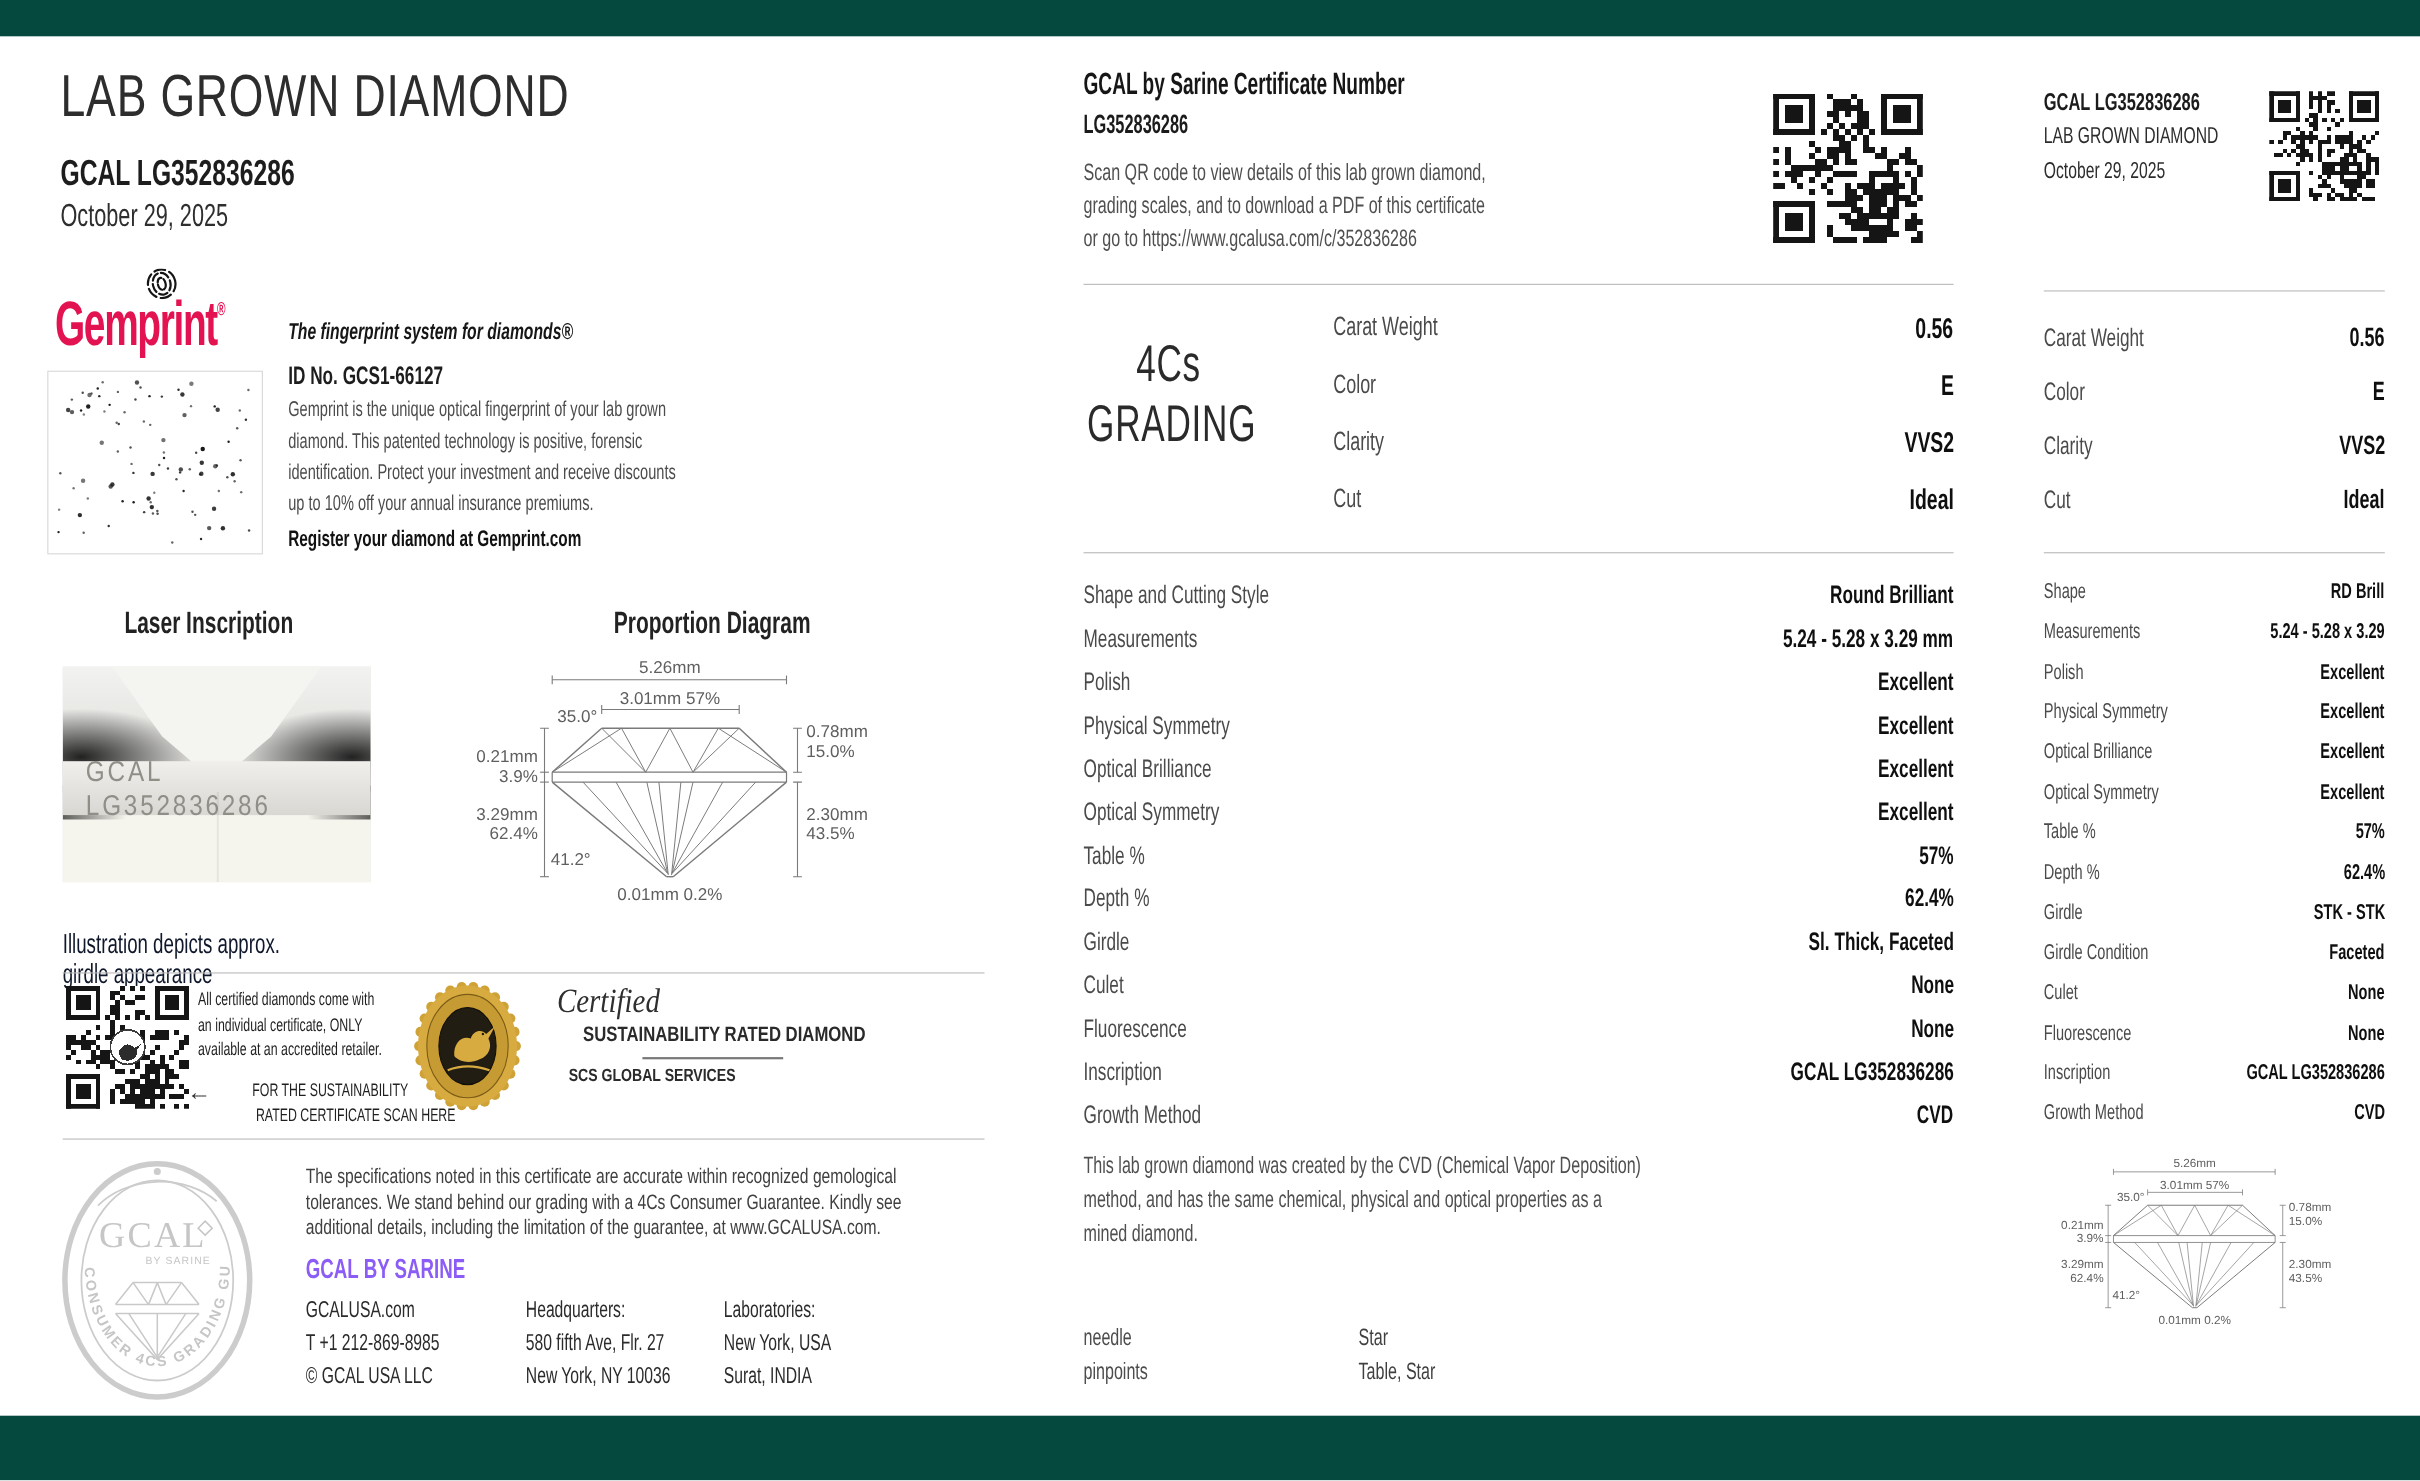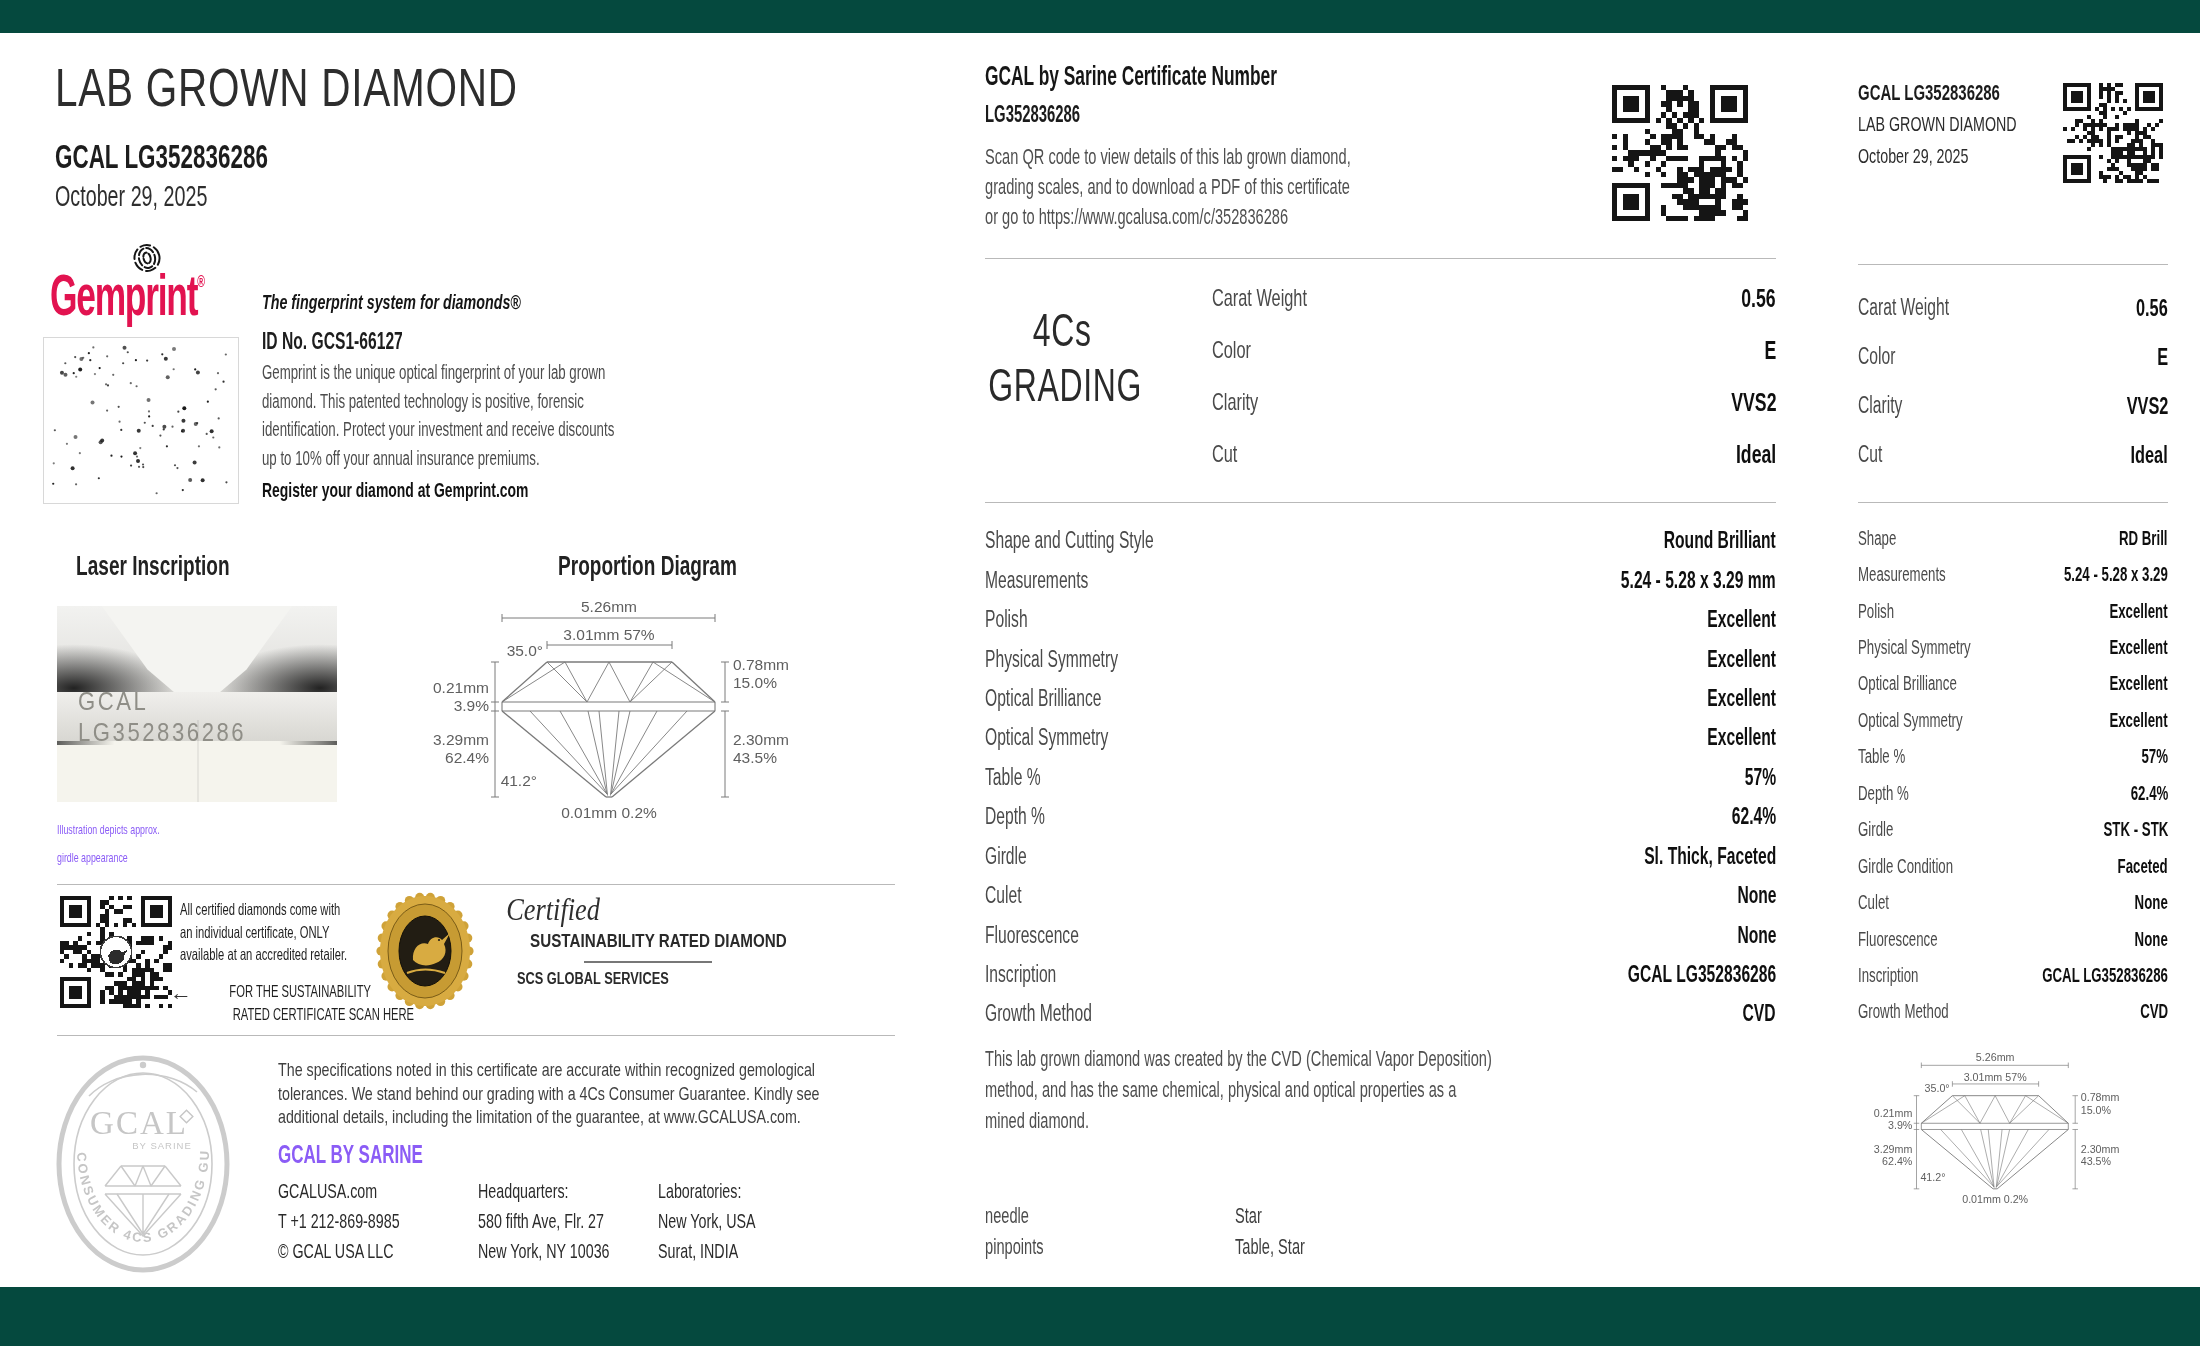--- a/index.html
+++ b/index.html
@@ -31,39 +31,39 @@
   .l-cert{left:55px;top:138px;font-size:33px;font-weight:700;color:#1d1d1d}
   .l-date{left:55px;top:180px;font-size:29px;color:#2e2e2e}
   .gp-logo{left:50px;top:262px;font-size:57px;font-weight:700;color:#e21350;letter-spacing:-2px}
   .gp-reg{font-size:17px;vertical-align:28px;letter-spacing:0}
   .gp-fp{left:128px;top:244px;width:38px;height:28px}
   .gp-tag{left:262px;top:290px;font-size:21px;font-style:italic;font-weight:700;color:#161616}
   .gp-id{left:262px;top:328px;font-size:23px;font-weight:700;color:#1d1d1d}
   .gp-para{left:262px;top:358px;font-size:19.5px;line-height:28.5px;color:#4c4c4c}
   .gp-register{left:262px;top:478px;font-size:20.5px;font-weight:700;color:#111}
   .gp-scatter{left:43px;top:337px;width:194px;height:165px;border:1px solid #d8d8d8;background:#fff}
-  .h-laser{left:40px;top:550px;width:300px;font-size:28px;font-weight:700;color:#222}
+  .h-laser{left:40px;top:550px;width:300px;text-align:center;font-size:28px;font-weight:700;color:#222}
   .h-prop{left:430px;top:550px;width:435px;text-align:center;font-size:28px;font-weight:700;color:#222}
 
   .photo{left:57px;top:606px;width:280px;height:196px;background:#e9e8e4;overflow:hidden}
   .ph-top{position:absolute;left:0;top:0;width:100%;height:58%;
     background:
       radial-gradient(60% 62% at 6% 72%, rgba(18,18,18,.92), rgba(18,18,18,0) 62%),
       radial-gradient(60% 62% at 94% 72%, rgba(18,18,18,.92), rgba(18,18,18,0) 62%),
       linear-gradient(180deg,#f2f2f0,#d9d8d4)}
   .ph-wedge{position:absolute;left:16%;top:0;width:68%;height:54%;background:#f4f4f1;
     clip-path:polygon(0 0,100% 0,76% 60%,50% 100%,24% 60%)}
   .ph-band{position:absolute;left:0;top:44%;width:100%;height:25%;
     background:linear-gradient(180deg,#f0efec,#d8d7d2);display:flex;align-items:center;justify-content:center;z-index:2}
   .ph-band span{font-size:26px;color:#8f8e87;letter-spacing:3px;transform:scaleX(.85)}
   .ph-bottom{position:absolute;left:0;bottom:0;width:100%;height:32%;background:#f5f4ed;z-index:1}
   .ph-seam{position:absolute;left:50%;top:58%;width:2px;height:42%;background:rgba(0,0,0,.06);z-index:3}
   .ph-dkl{position:absolute;left:0;top:55%;width:30%;height:16%;background:linear-gradient(100deg,rgba(25,25,25,.75),transparent 70%);z-index:2}
   .ph-dkr{position:absolute;right:0;top:55%;width:30%;height:16%;background:linear-gradient(260deg,rgba(25,25,25,.75),transparent 70%);z-index:2}
-  .photo-caption{left:57px;top:816px;font-size:13px;line-height:28px;color:#8b5cf6}
+  .photo-caption{left:57px;top:844px;font-size:25px;line-height:28px;color:#0f172a}
 
   .prop-large{left:425px;top:590px;width:440px;height:300px}
   .prop-small{left:1868px;top:1046px;width:304px;height:207px}
   .prop text{font-family:"Liberation Sans",sans-serif}
 
   #l-div1{left:57px;top:884px;width:838px}
   #l-div2{left:57px;top:1035px;width:838px}
 
   .sus-qr{left:60px;top:896px;width:112px;height:112px}
   .sus-note1{left:180px;top:898px;font-size:16.5px;line-height:22.5px;color:#1f1f1f}

